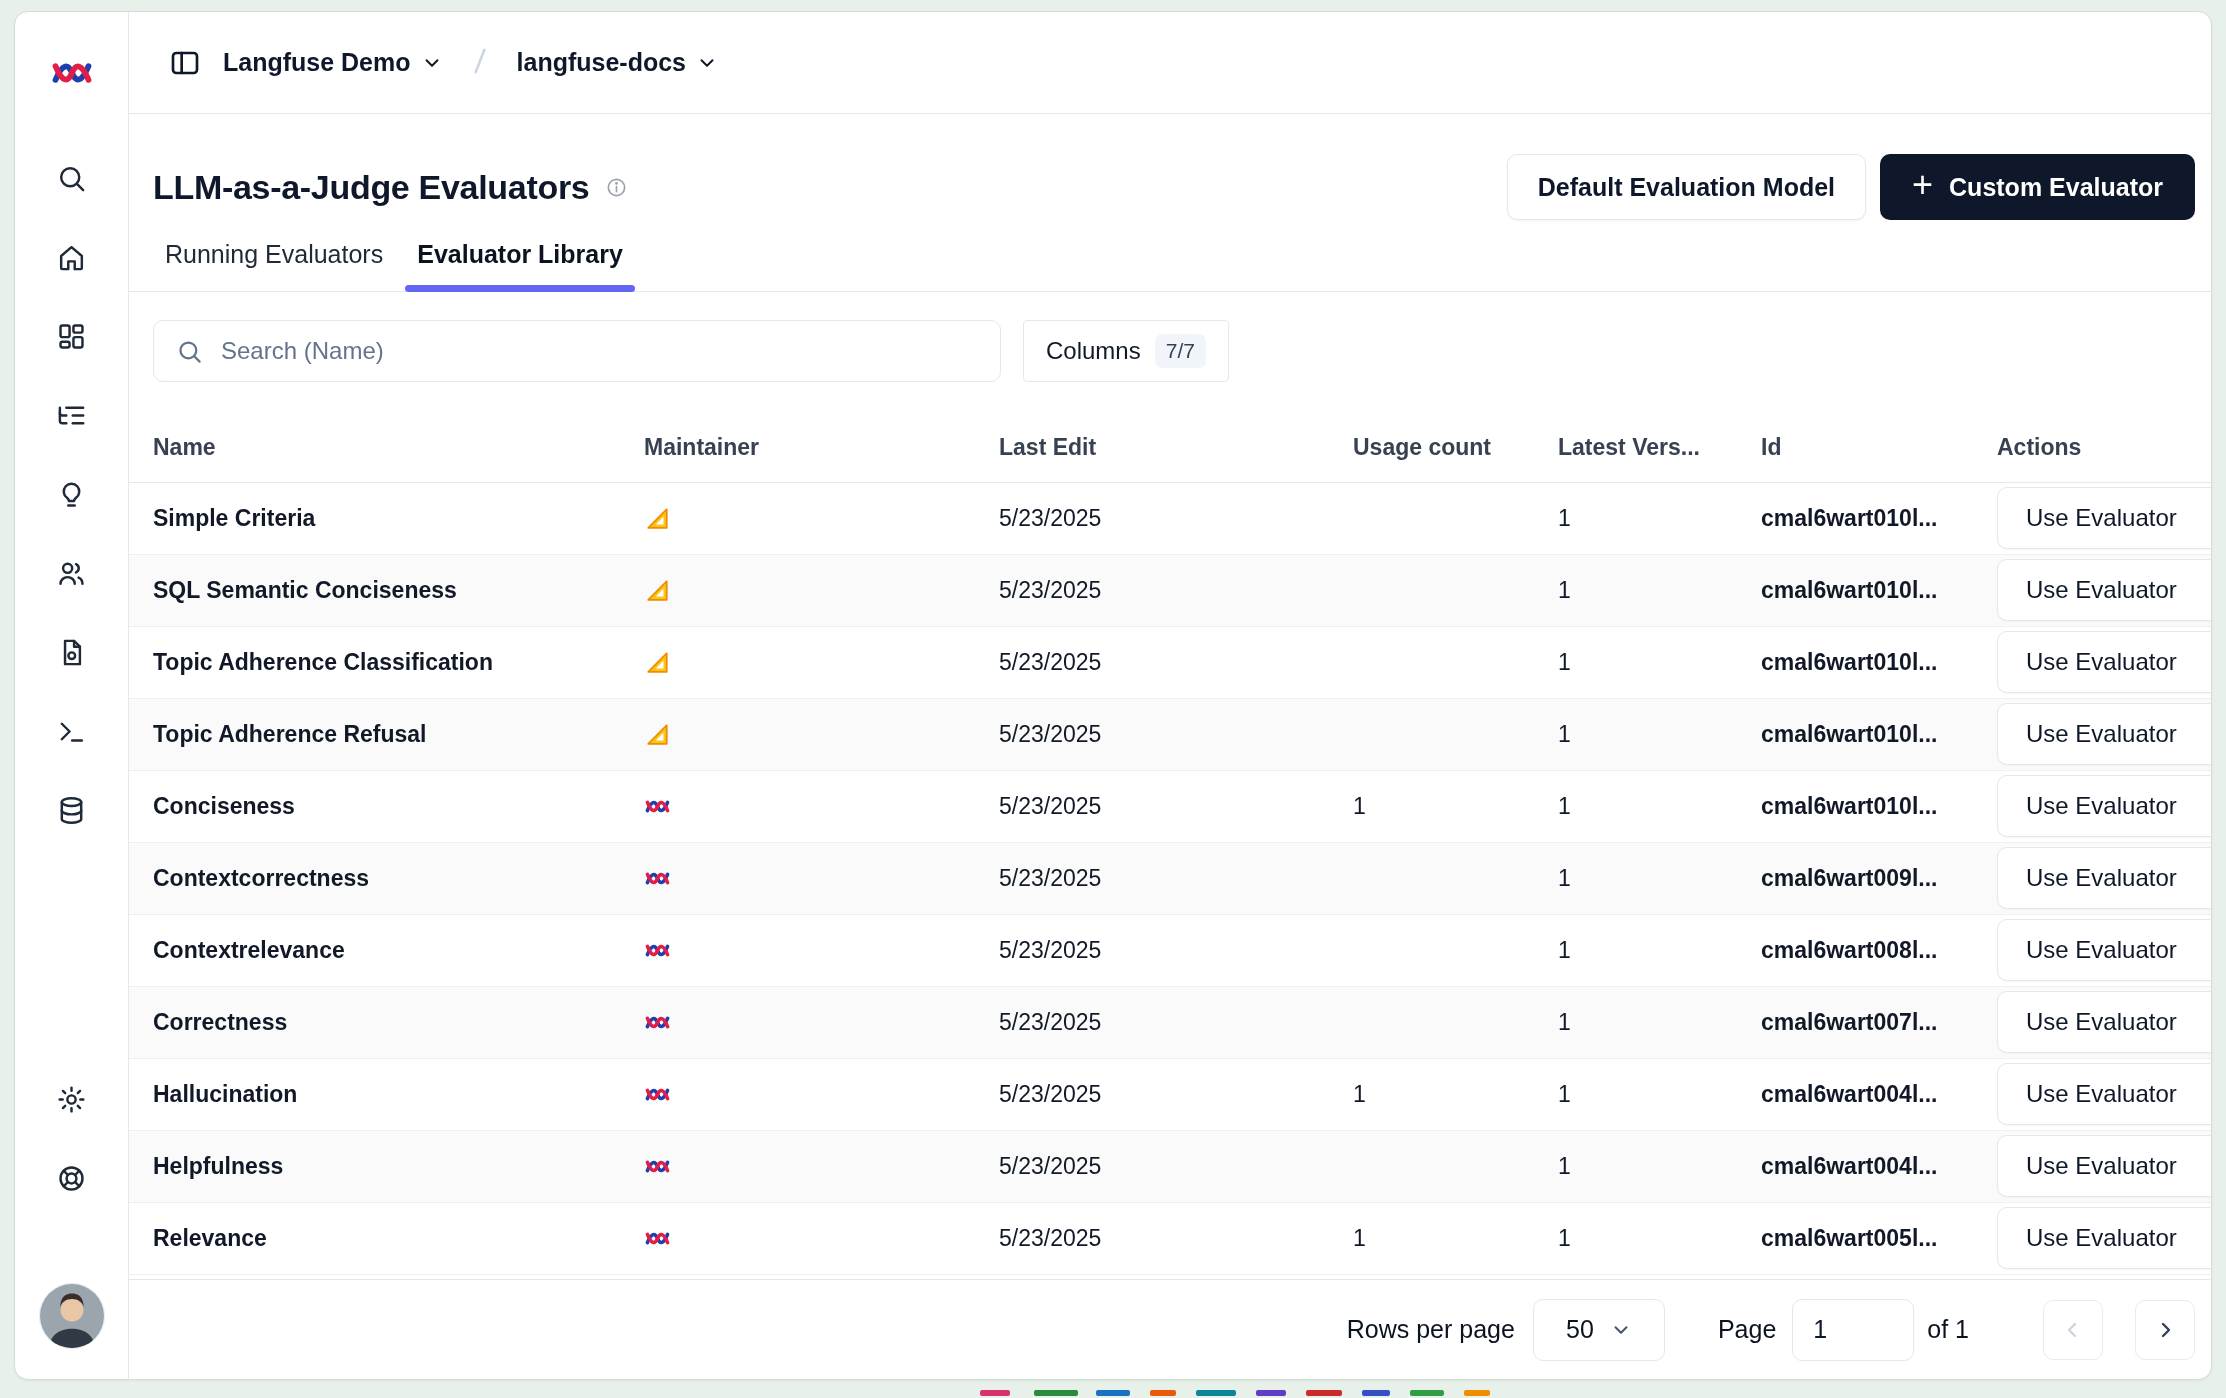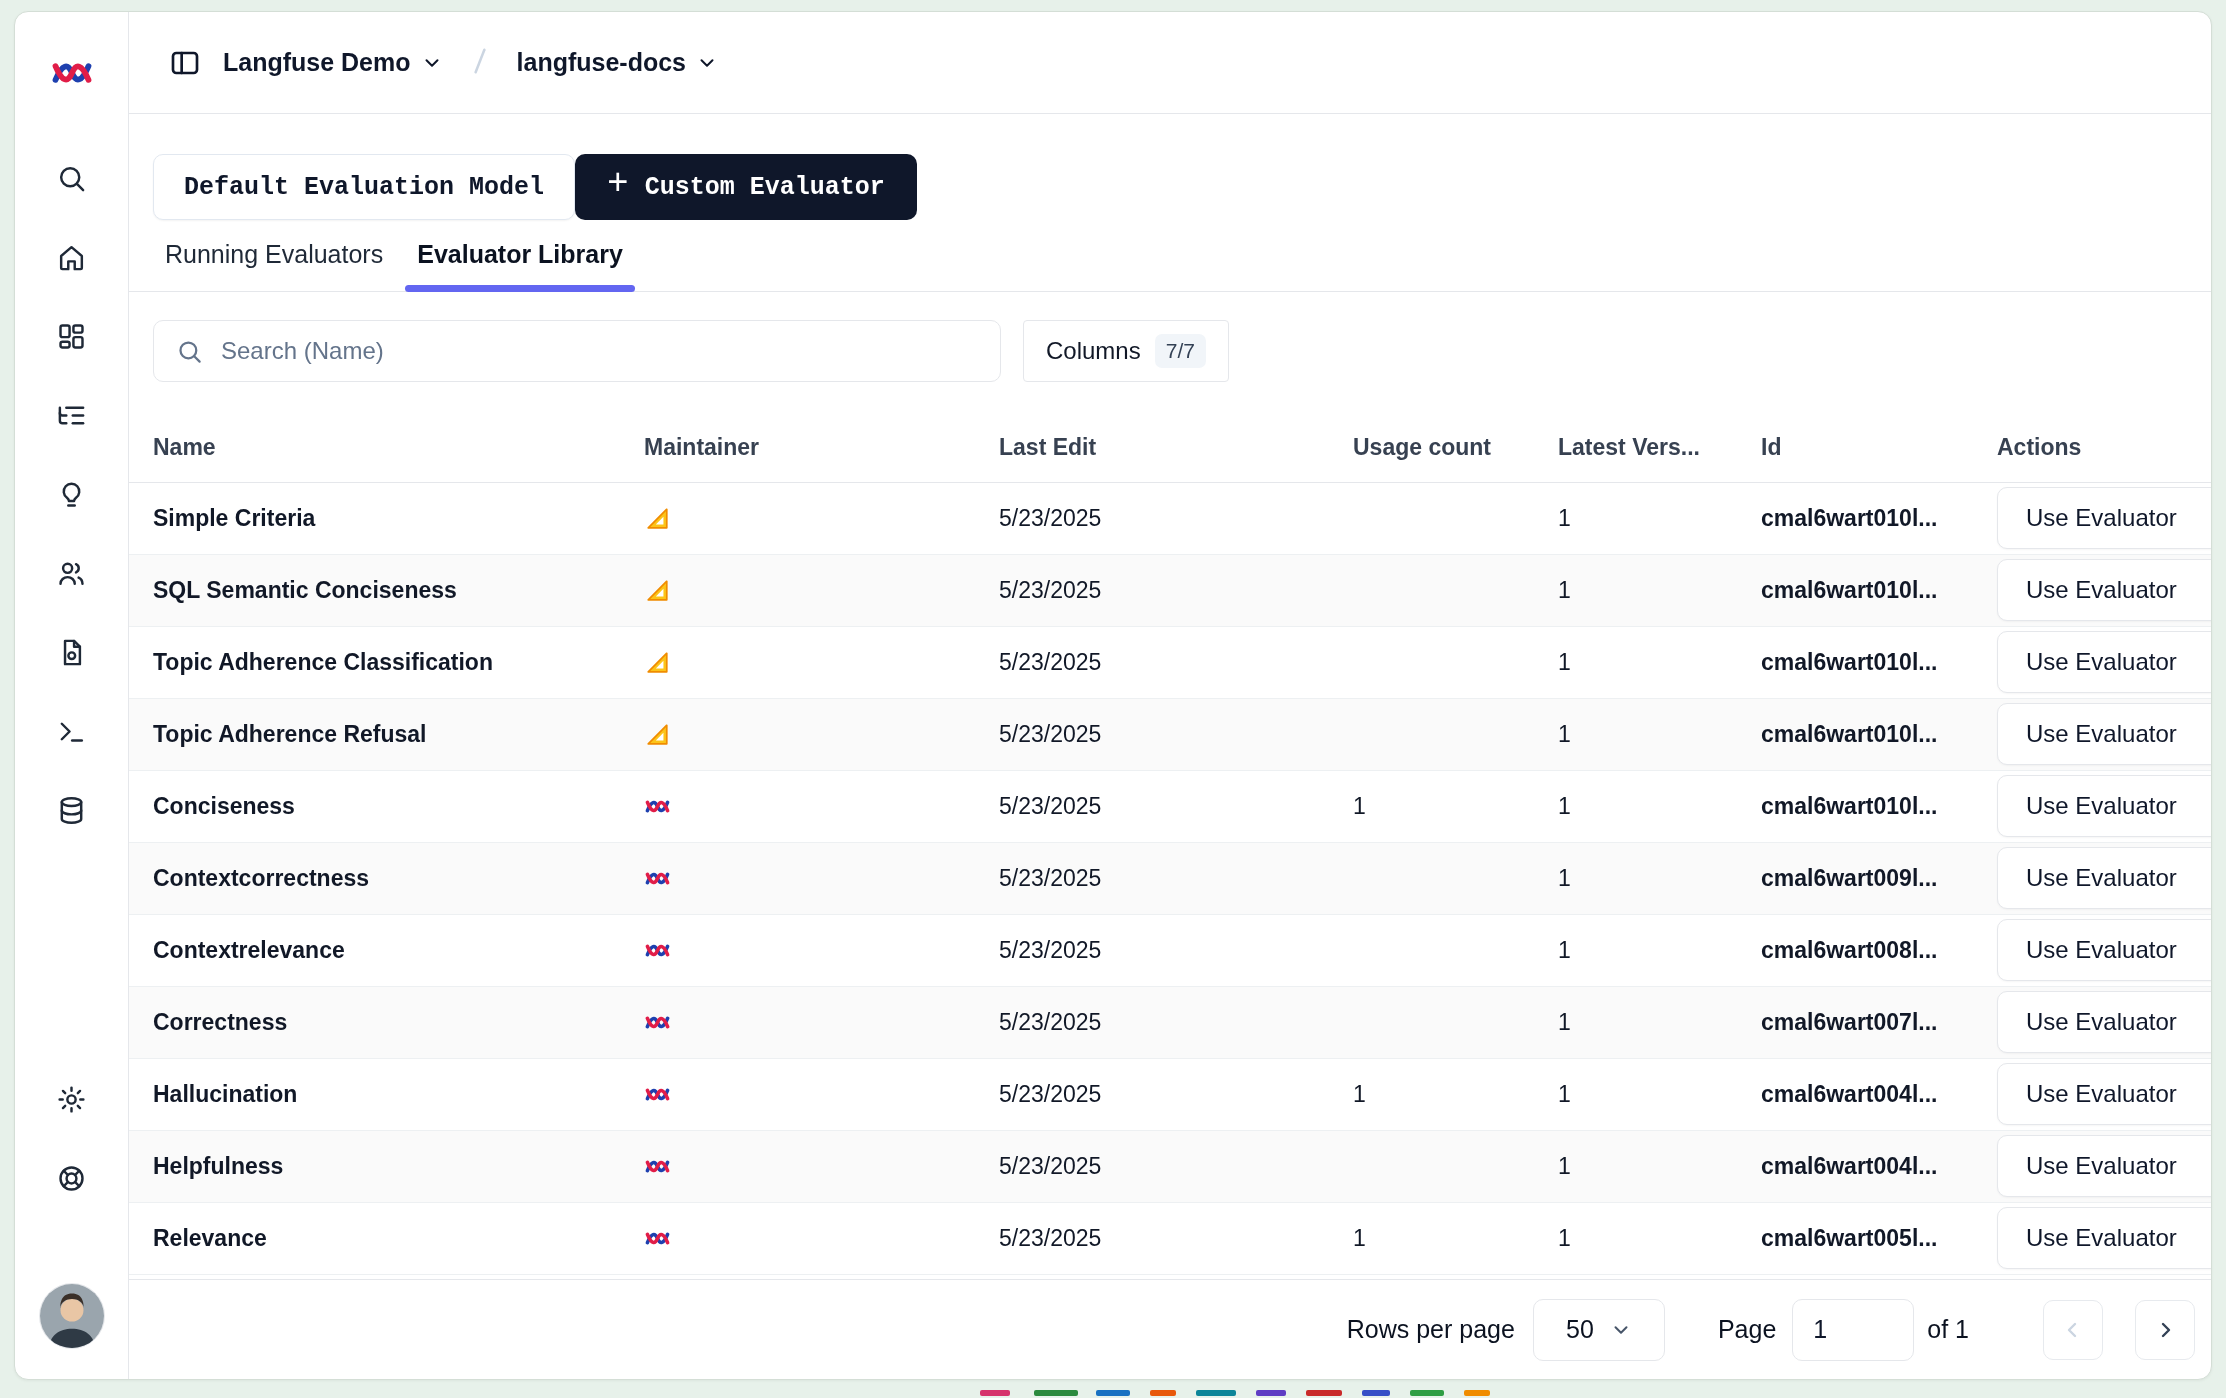--- a/index.html
+++ b/index.html
@@ -42,21 +42,21 @@
   .crumb svg{width:22px;height:22px;stroke:#0f172a;stroke-width:2.2;fill:none;stroke-linecap:round;stroke-linejoin:round;}
   .slash svg{width:30px;height:30px;stroke:#cbd5e1;stroke-width:2;fill:none;stroke-linecap:round;}
 
   .content{flex:1;min-height:0;display:flex;flex-direction:column;overflow:hidden;}
 
   .titlebar{display:flex;align-items:center;justify-content:space-between;padding:40px 16px 0 24px;height:106px;flex:0 0 106px;}
   .title-wrap{display:flex;align-items:center;gap:16px;}
   .page-title{margin:0;font-size:34px;font-weight:700;color:#0f172a;letter-spacing:-0.3px;}
   .info{display:flex;align-items:center;cursor:pointer;}
   .info svg{width:23px;height:23px;stroke:#9ca3af;stroke-width:1.8;fill:none;stroke-linecap:round;}
-  .title-actions{display:flex;align-items:flex-start;font-family:Liberation Mono, monospace;}
+  .title-actions{display:flex;align-items:flex-start;gap:14px;}
   .btn{font-family:inherit;cursor:pointer;display:flex;align-items:center;white-space:nowrap;}
   .btn.ghost{height:66px;padding:0 30px;border:1px solid #e2e8f0;border-radius:10px;background:#fff;
     font-size:25px;font-weight:600;color:#0f172a;box-shadow:0 1px 2px rgba(0,0,0,.05);}
   .btn.dark{height:66px;padding:0 32px;border:none;border-radius:10px;background:#0f172a;color:#fff;
     font-size:25px;font-weight:600;gap:16px;}
   .plus{font-size:36px;font-weight:300;line-height:1;margin-top:-4px;}
 
   .tabs{display:flex;gap:10px;margin-top:20px;padding:0 24px;border-bottom:1px solid #e5e7eb;flex:0 0 auto;}
   .tab{position:relative;border:none;background:transparent;font-family:inherit;font-size:25px;font-weight:500;
     color:#1f2937;padding:0 12px 22px;cursor:pointer;}
@@ -276,20 +276,30 @@
             <svg viewBox="0 0 24 24">
                 <polyline points="6 9 12 15 18 9"></polyline>
               </svg>
           </span>
         </button>
       </header>
 
       <div class="content">
 
         <div class="titlebar">
+          <div class="title-wrap">
+            <h1 class="page-title">LLM-as-a-Judge Evaluators</h1>
+            <span class="info">
+              <svg viewBox="0 0 24 24">
+                  <circle cx="12" cy="12" r="8.5"></circle>
+                  <line x1="12" y1="11" x2="12" y2="16.2"></line>
+                  <circle cx="12" cy="7.7" r="0.6" fill="#9ca3af"></circle>
+                </svg>
+            </span>
+          </div>
           <div class="title-actions">
             <button class="btn ghost">Default Evaluation Model</button>
             <button class="btn dark">
               <span class="plus">+</span>
               <span>Custom Evaluator</span>
             </button>
           </div>
         </div>
 
         <div class="tabs" id="tabs">

